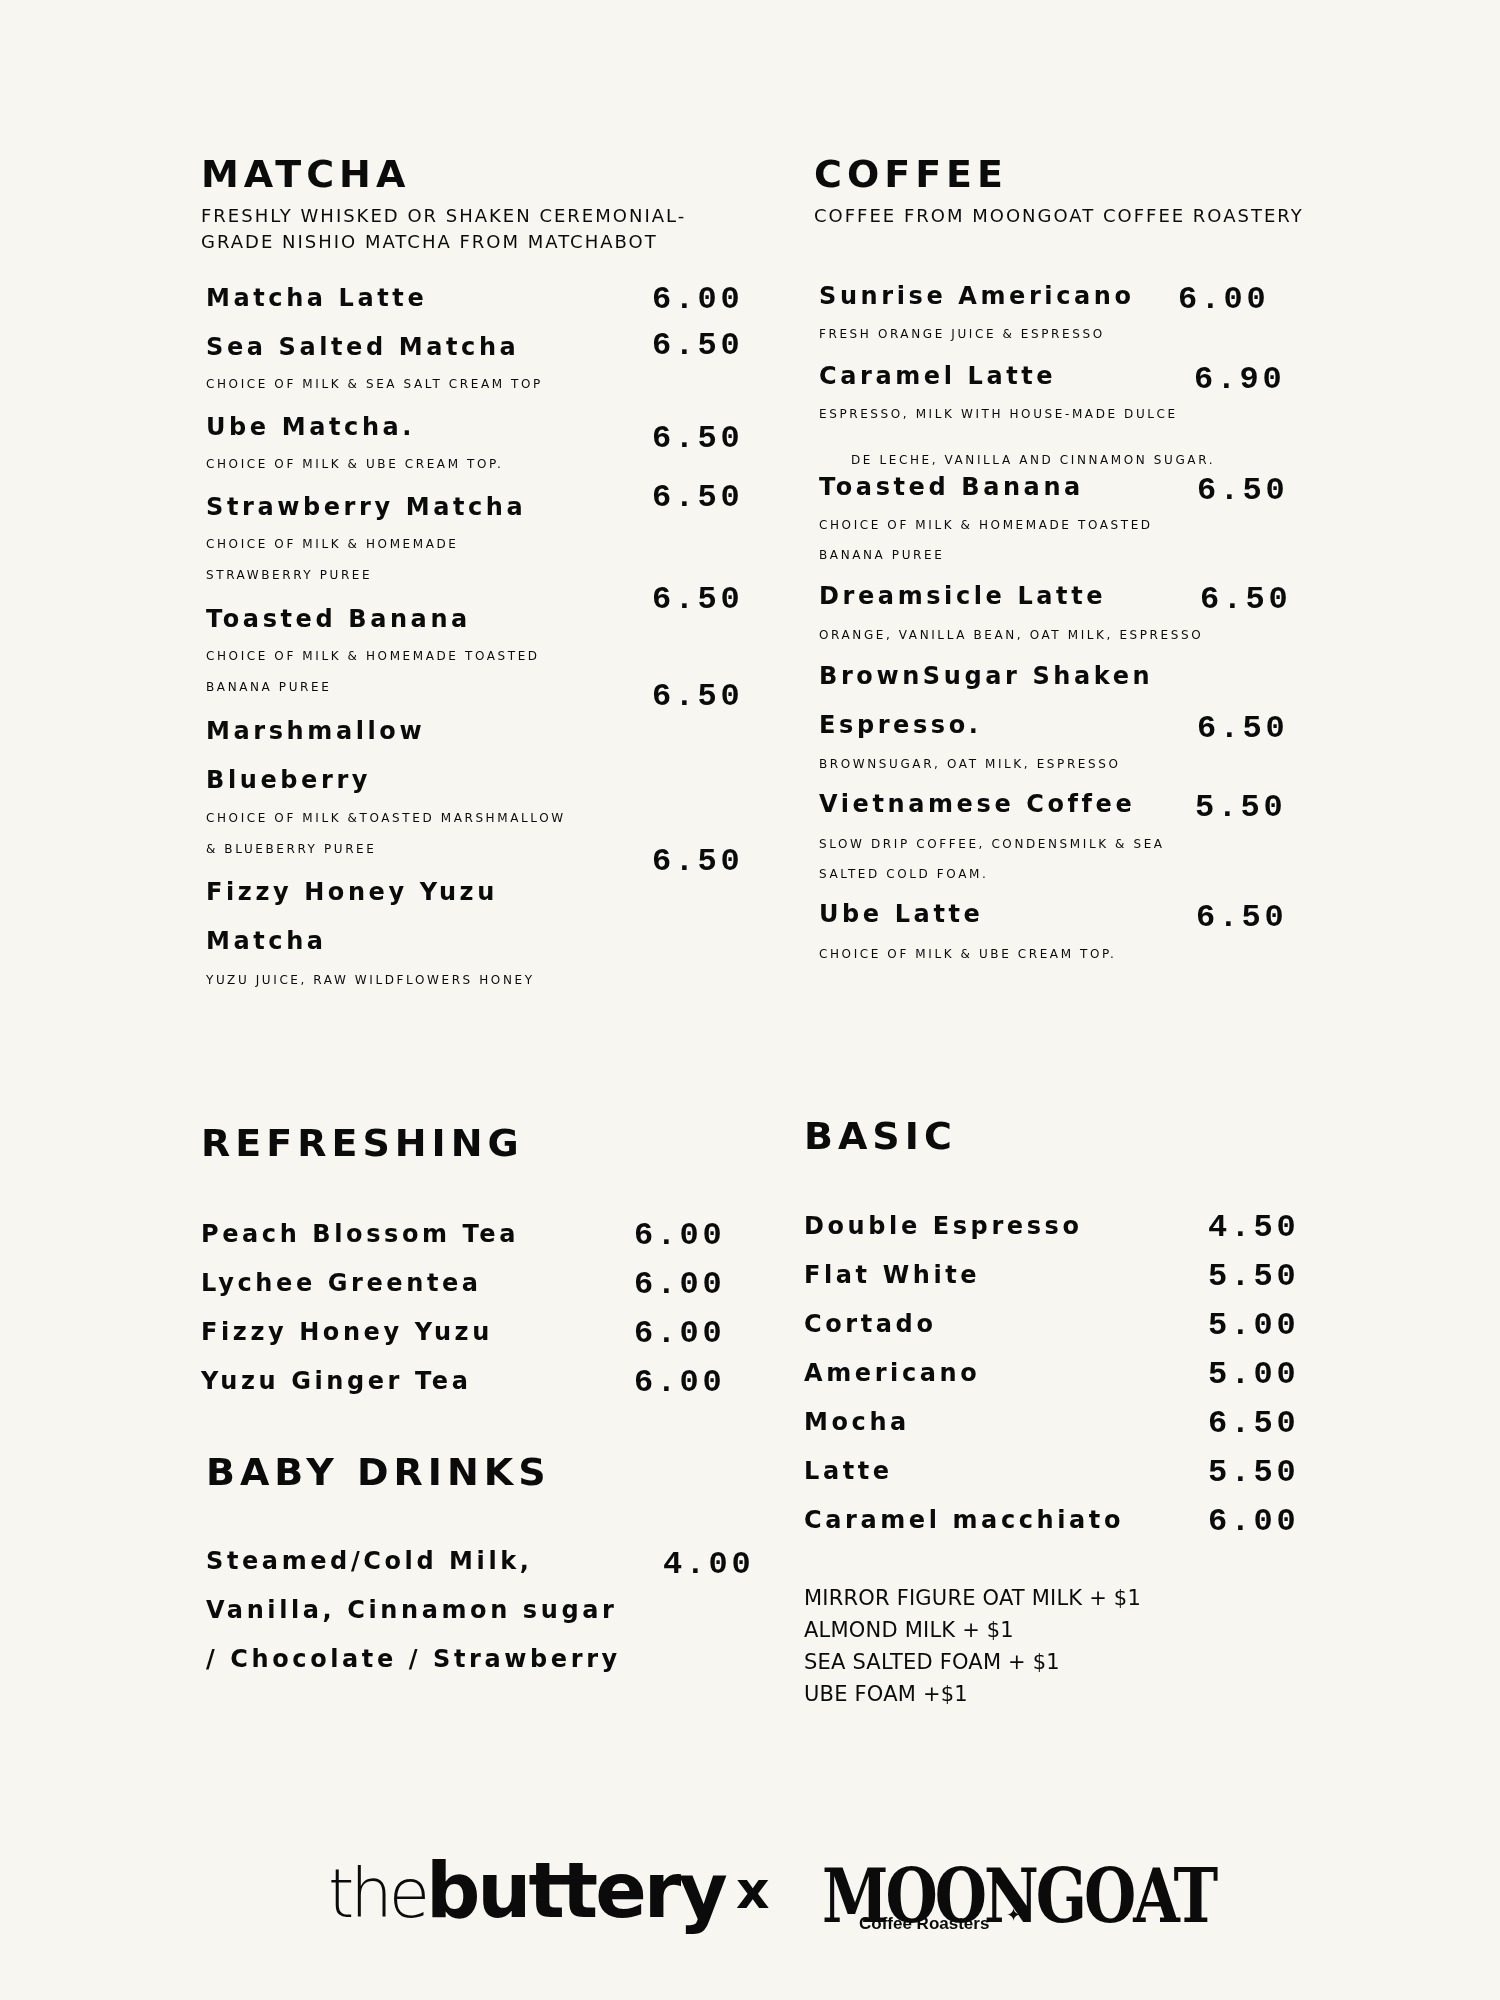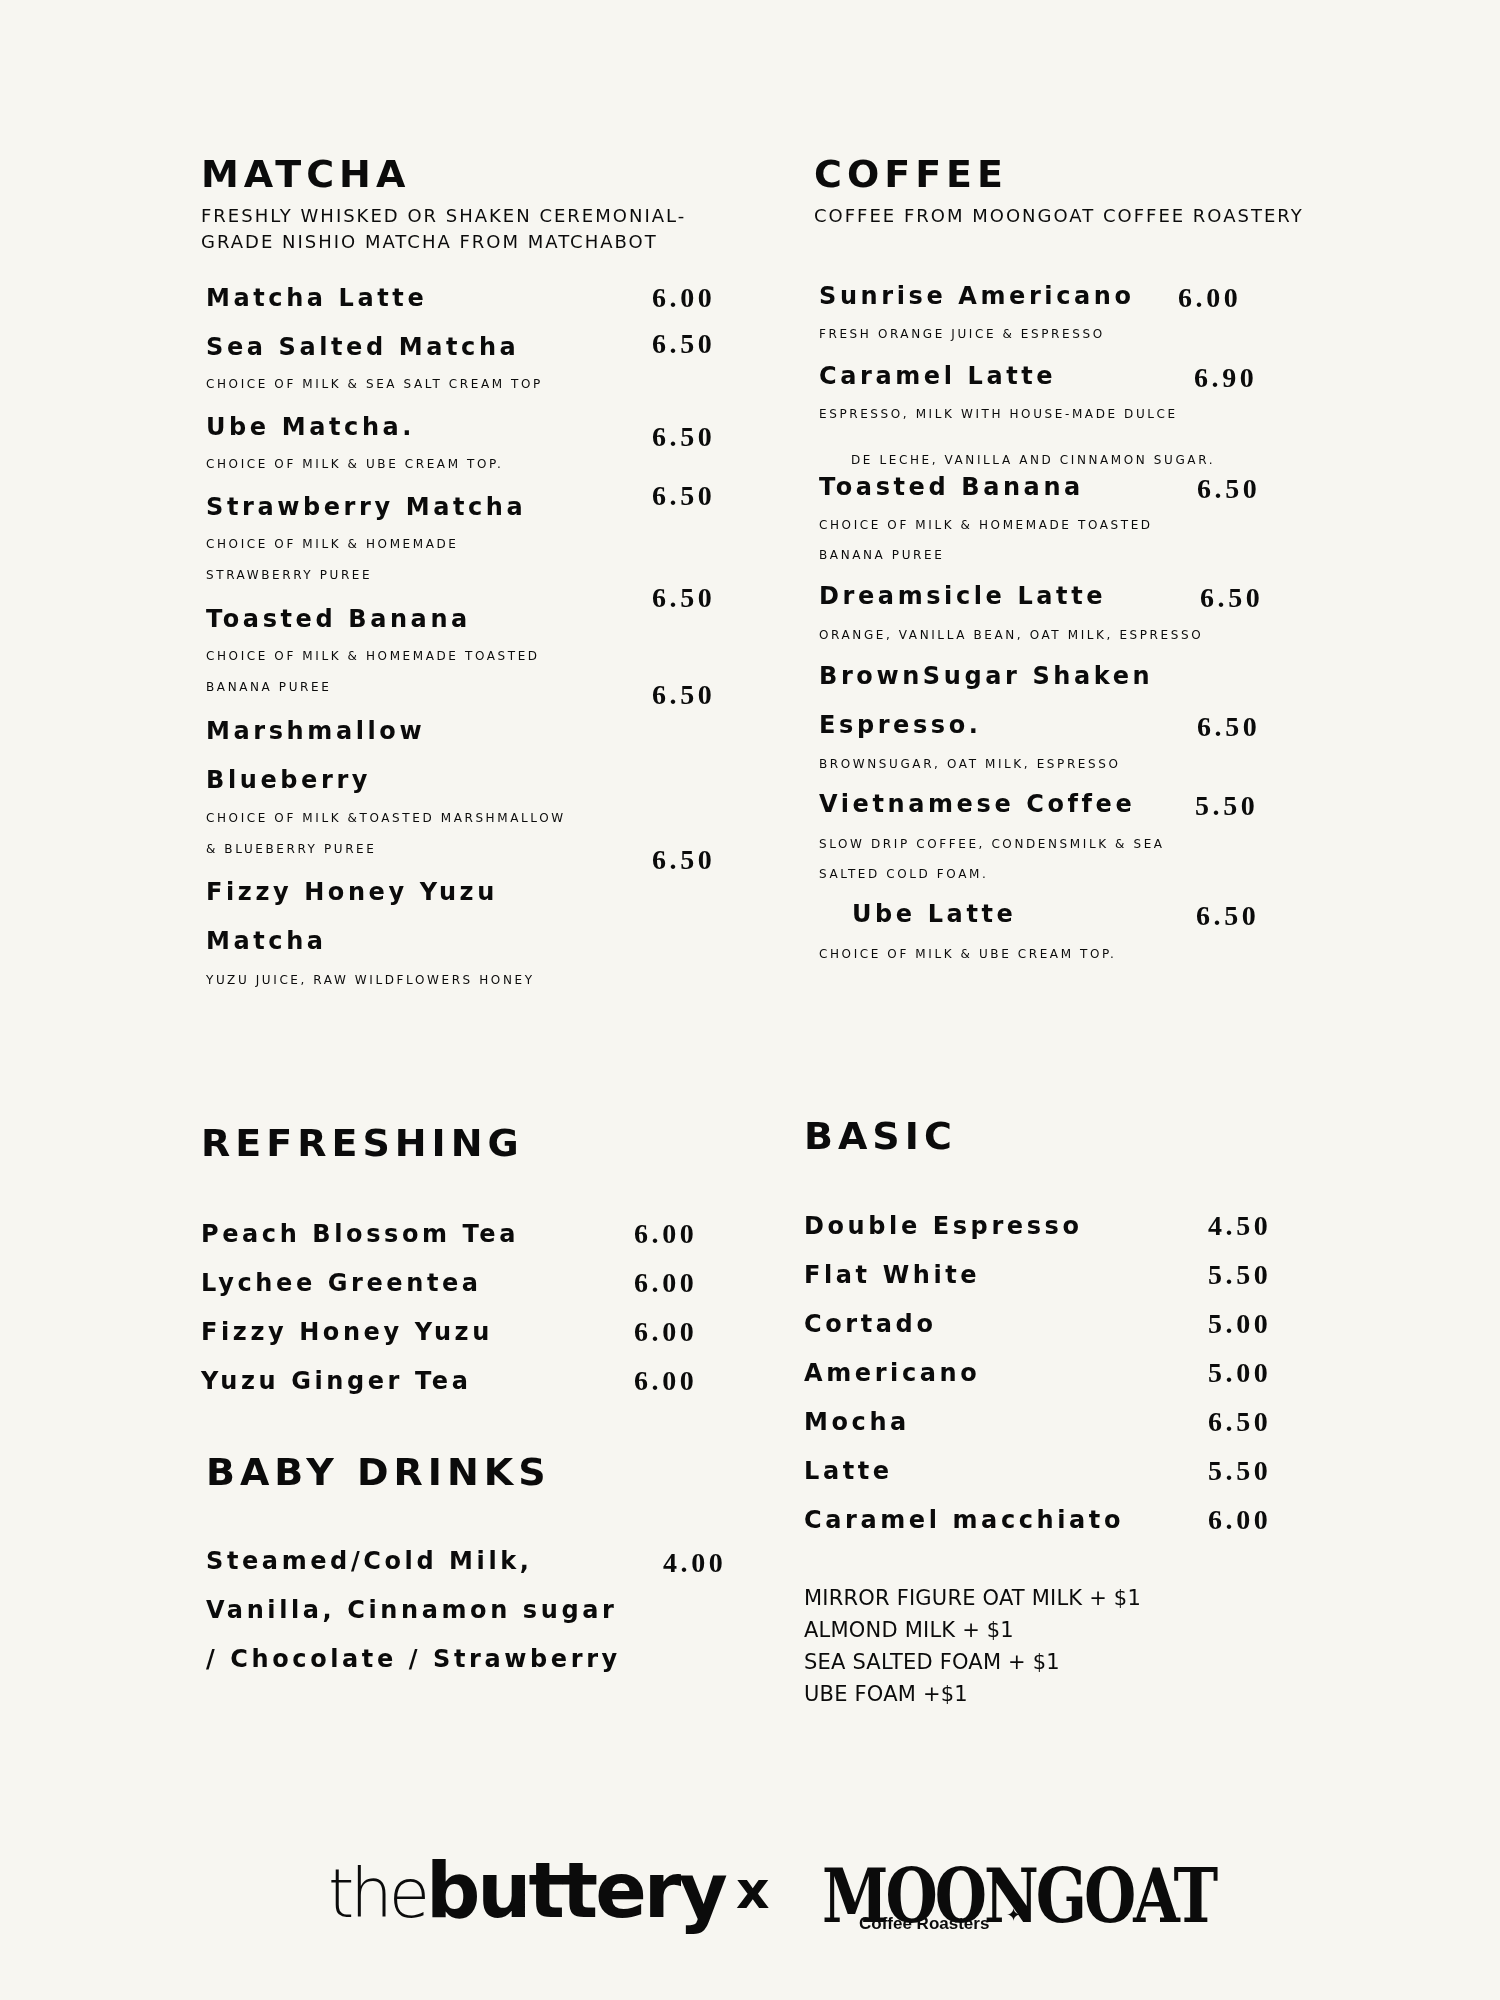--- a/index.html
+++ b/index.html
@@ -28,23 +28,23 @@
       white-space: normal;
     }
     .item-name {
       font-family: "DejaVu Sans", sans-serif;
       font-weight: bold;
       font-size: 24px;
       letter-spacing: 3.6px;
       line-height: 1;
     }
     .price {
-      font-family: Liberation Serif, serif;
-      font-weight: bold;
-      font-size: 28px;
+      font-family: Liberation Mono, monospace;
+      font-weight: bold;
+      font-size: 32px;
       letter-spacing: 3.6px;
       line-height: 1;
     }
     .desc {
       font-family: "DejaVu Sans", sans-serif;
       font-size: 12px;
       letter-spacing: 2.6px;
       line-height: 1;
     }
     .addon {
@@ -180,21 +180,21 @@
   </div>
 
   <div>
     <div class="abs item-name" style="left:819px;top:792px;">Vietnamese Coffee</div>
     <div class="abs price" style="left:1195px;top:792px;">5.50</div>
     <div class="abs desc" style="left:819px;top:838px;">SLOW DRIP COFFEE, CONDENSMILK &amp; SEA</div>
     <div class="abs desc" style="left:819px;top:868px;">SALTED COLD FOAM.</div>
   </div>
 
   <div>
-    <div class="abs item-name" style="left:852px;top:902px;">Ube Latte</div>
+    <div class="abs item-name" style="left:819px;top:902px;">Ube Latte</div>
     <div class="abs price" style="left:1196px;top:902px;">6.50</div>
     <div class="abs desc" style="left:819px;top:948px;">CHOICE OF MILK &amp; UBE CREAM TOP.</div>
   </div>
 </div>
 
 <div>
   <div class="abs section-title" style="left:201px;top:1124px;">REFRESHING</div>
 
   <div>
     <div class="abs item-name" style="left:201px;top:1222px;">Peach Blossom Tea</div>

